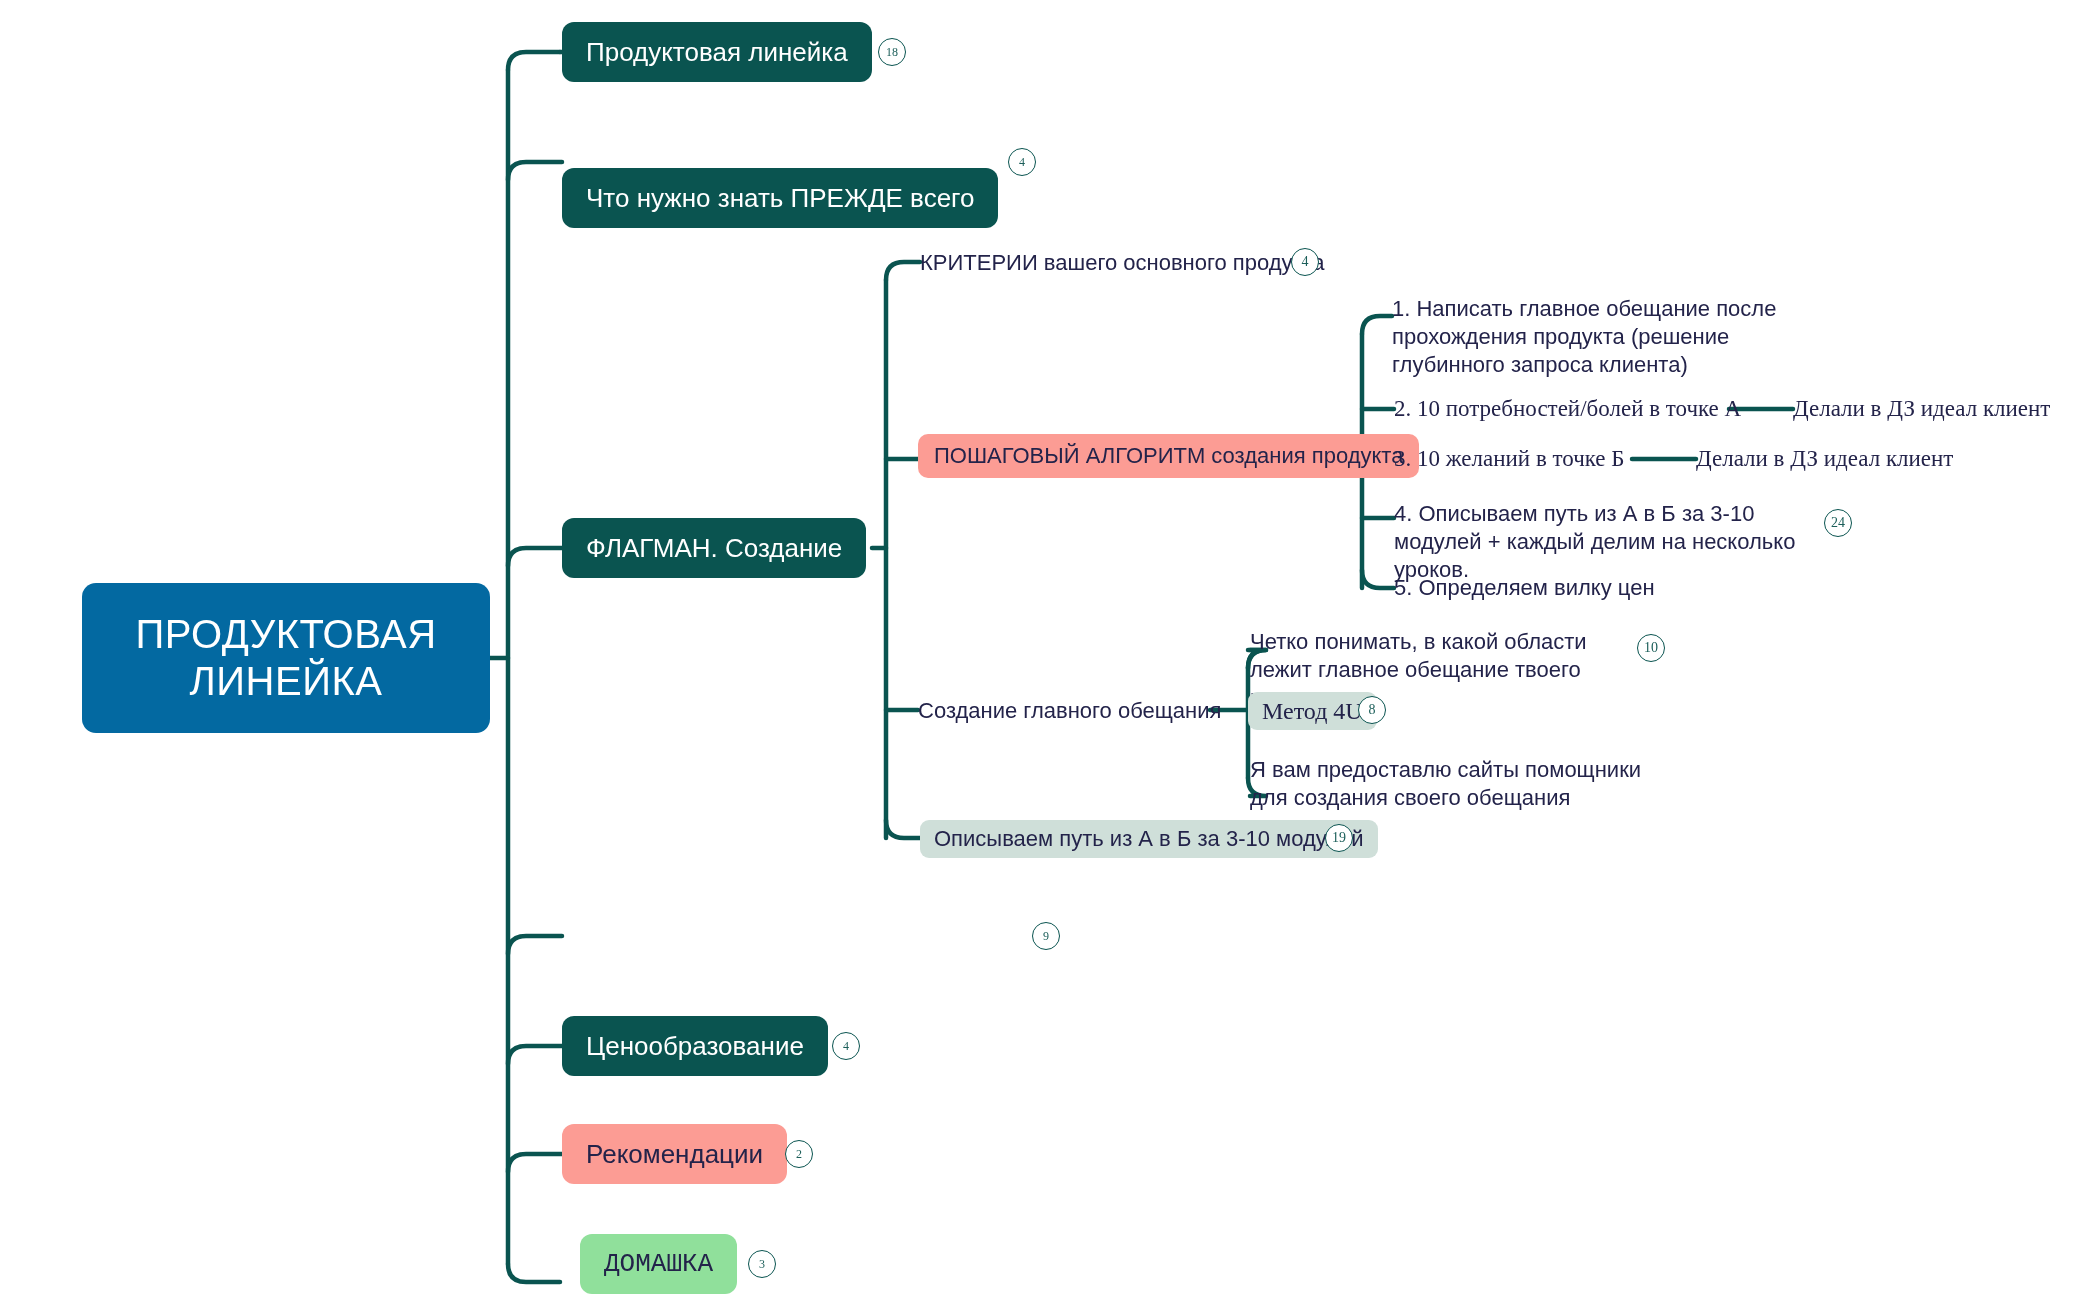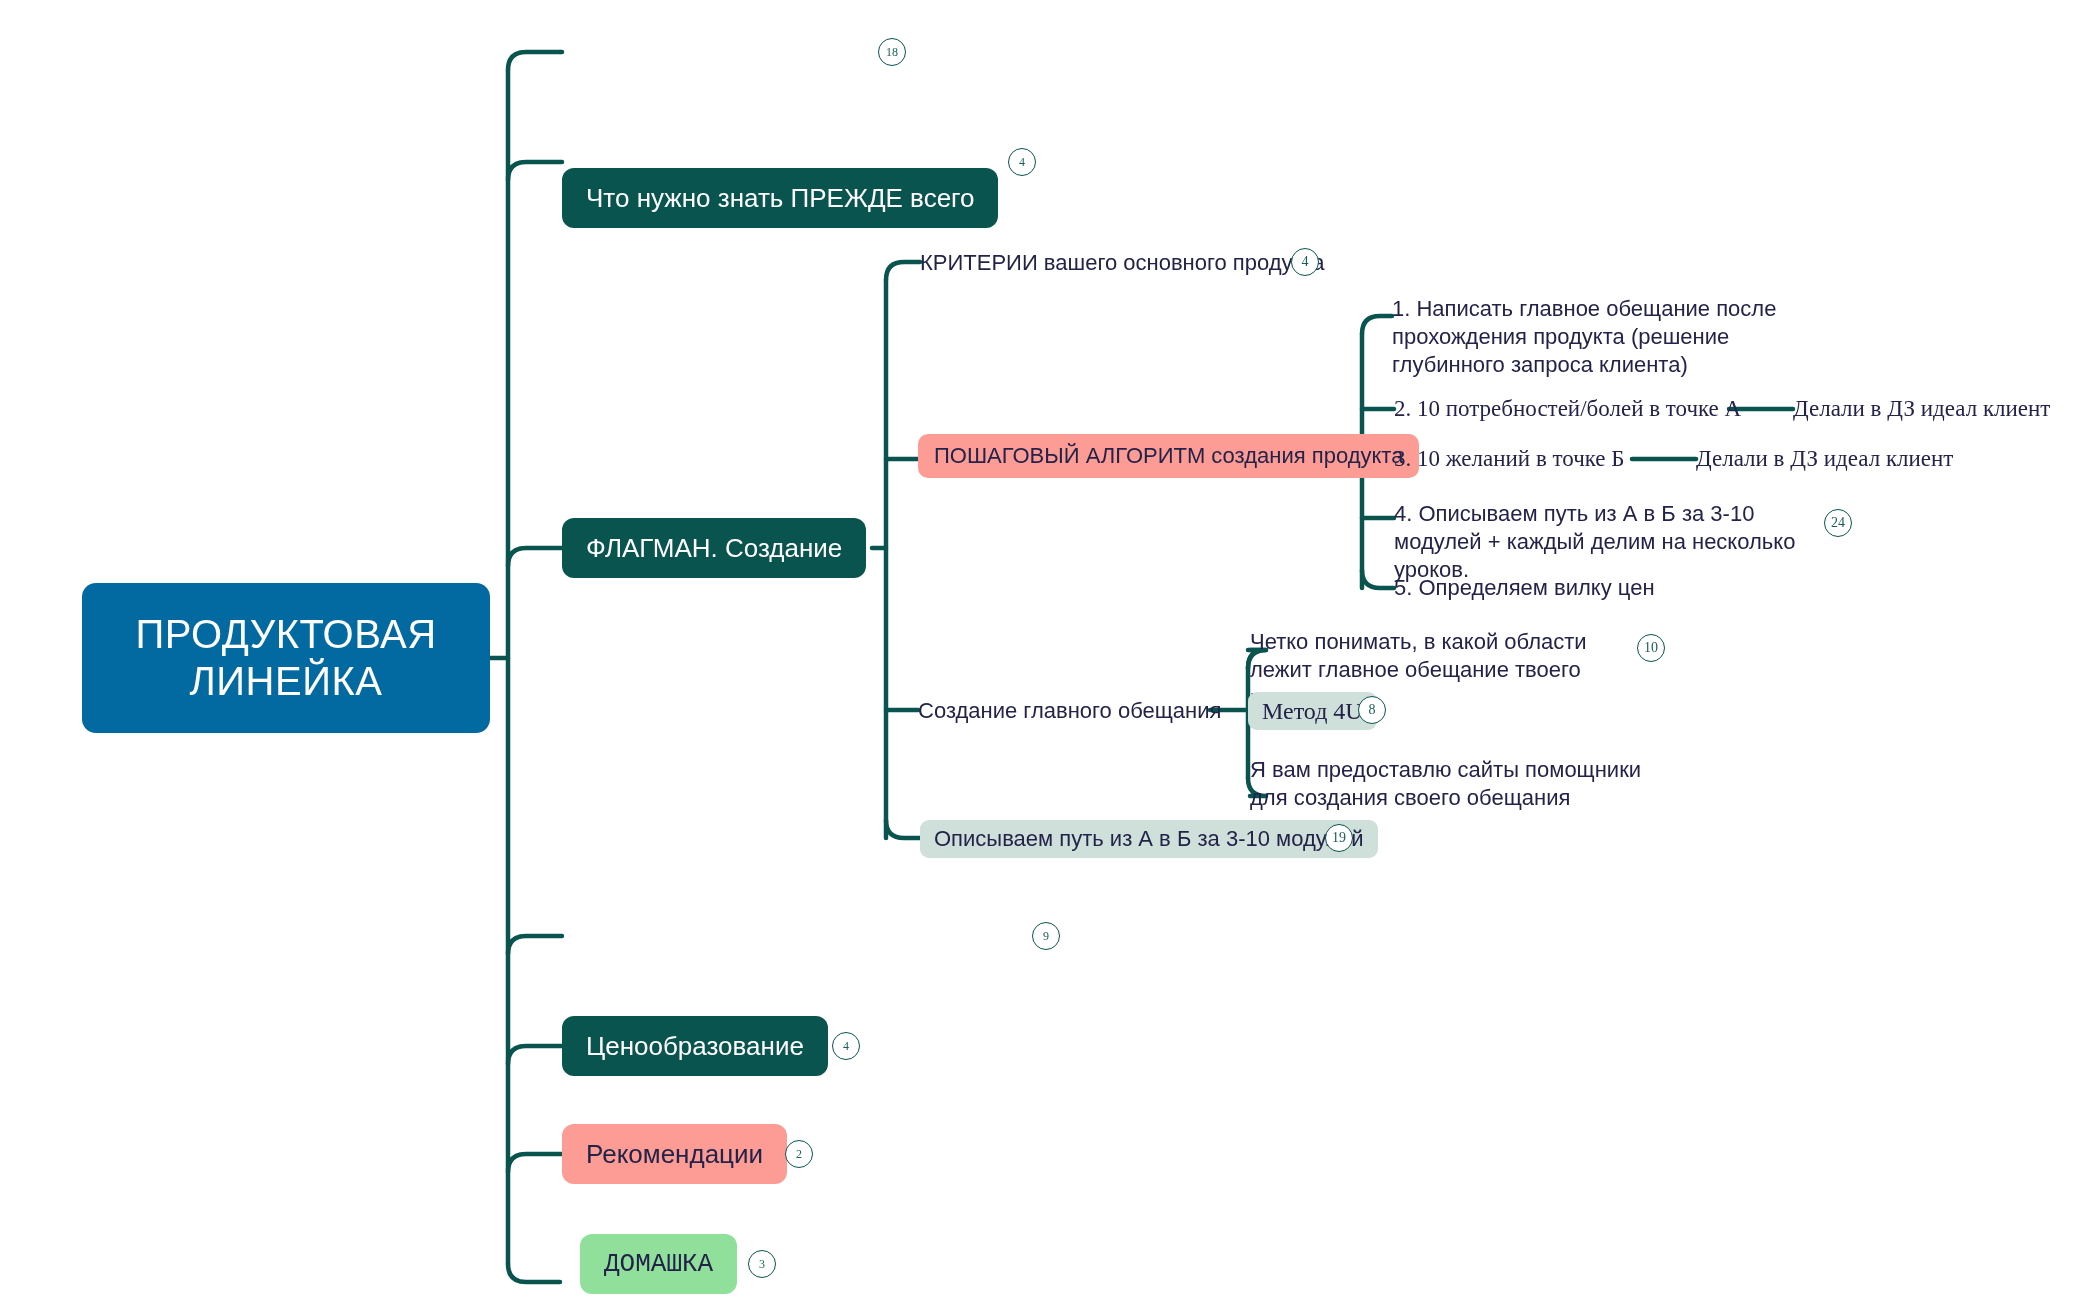--- a/index.html
+++ b/index.html
@@ -178,20 +178,23 @@
     </g>
   </svg>
 
   <div class="node root" style="left:82px; top:583px; width:408px; height:150px;">
     <span>
       <span>ПРОДУКТОВАЯ</span><br>
       <span>ЛИНЕЙКА</span>
     </span>
   </div>
 
+  <div class="node branch" style="left:562px; top:22px; height:60px;">
+    <span>Продуктовая линейка</span>
+  </div>
   <div class="badge" style="left:878px; top:38px;">18</div>
 
   <div class="node branch" style="left:562px; top:132px; height:60px;margin-top:36px;">
     <span>Что нужно знать ПРЕЖДЕ всего</span>
   </div>
   <div class="badge" style="left:1008px; top:148px;">4</div>
 
   <div class="node branch" style="left:562px; top:518px; height:60px;">
     <span>ФЛАГМАН. Создание</span>
   </div>

